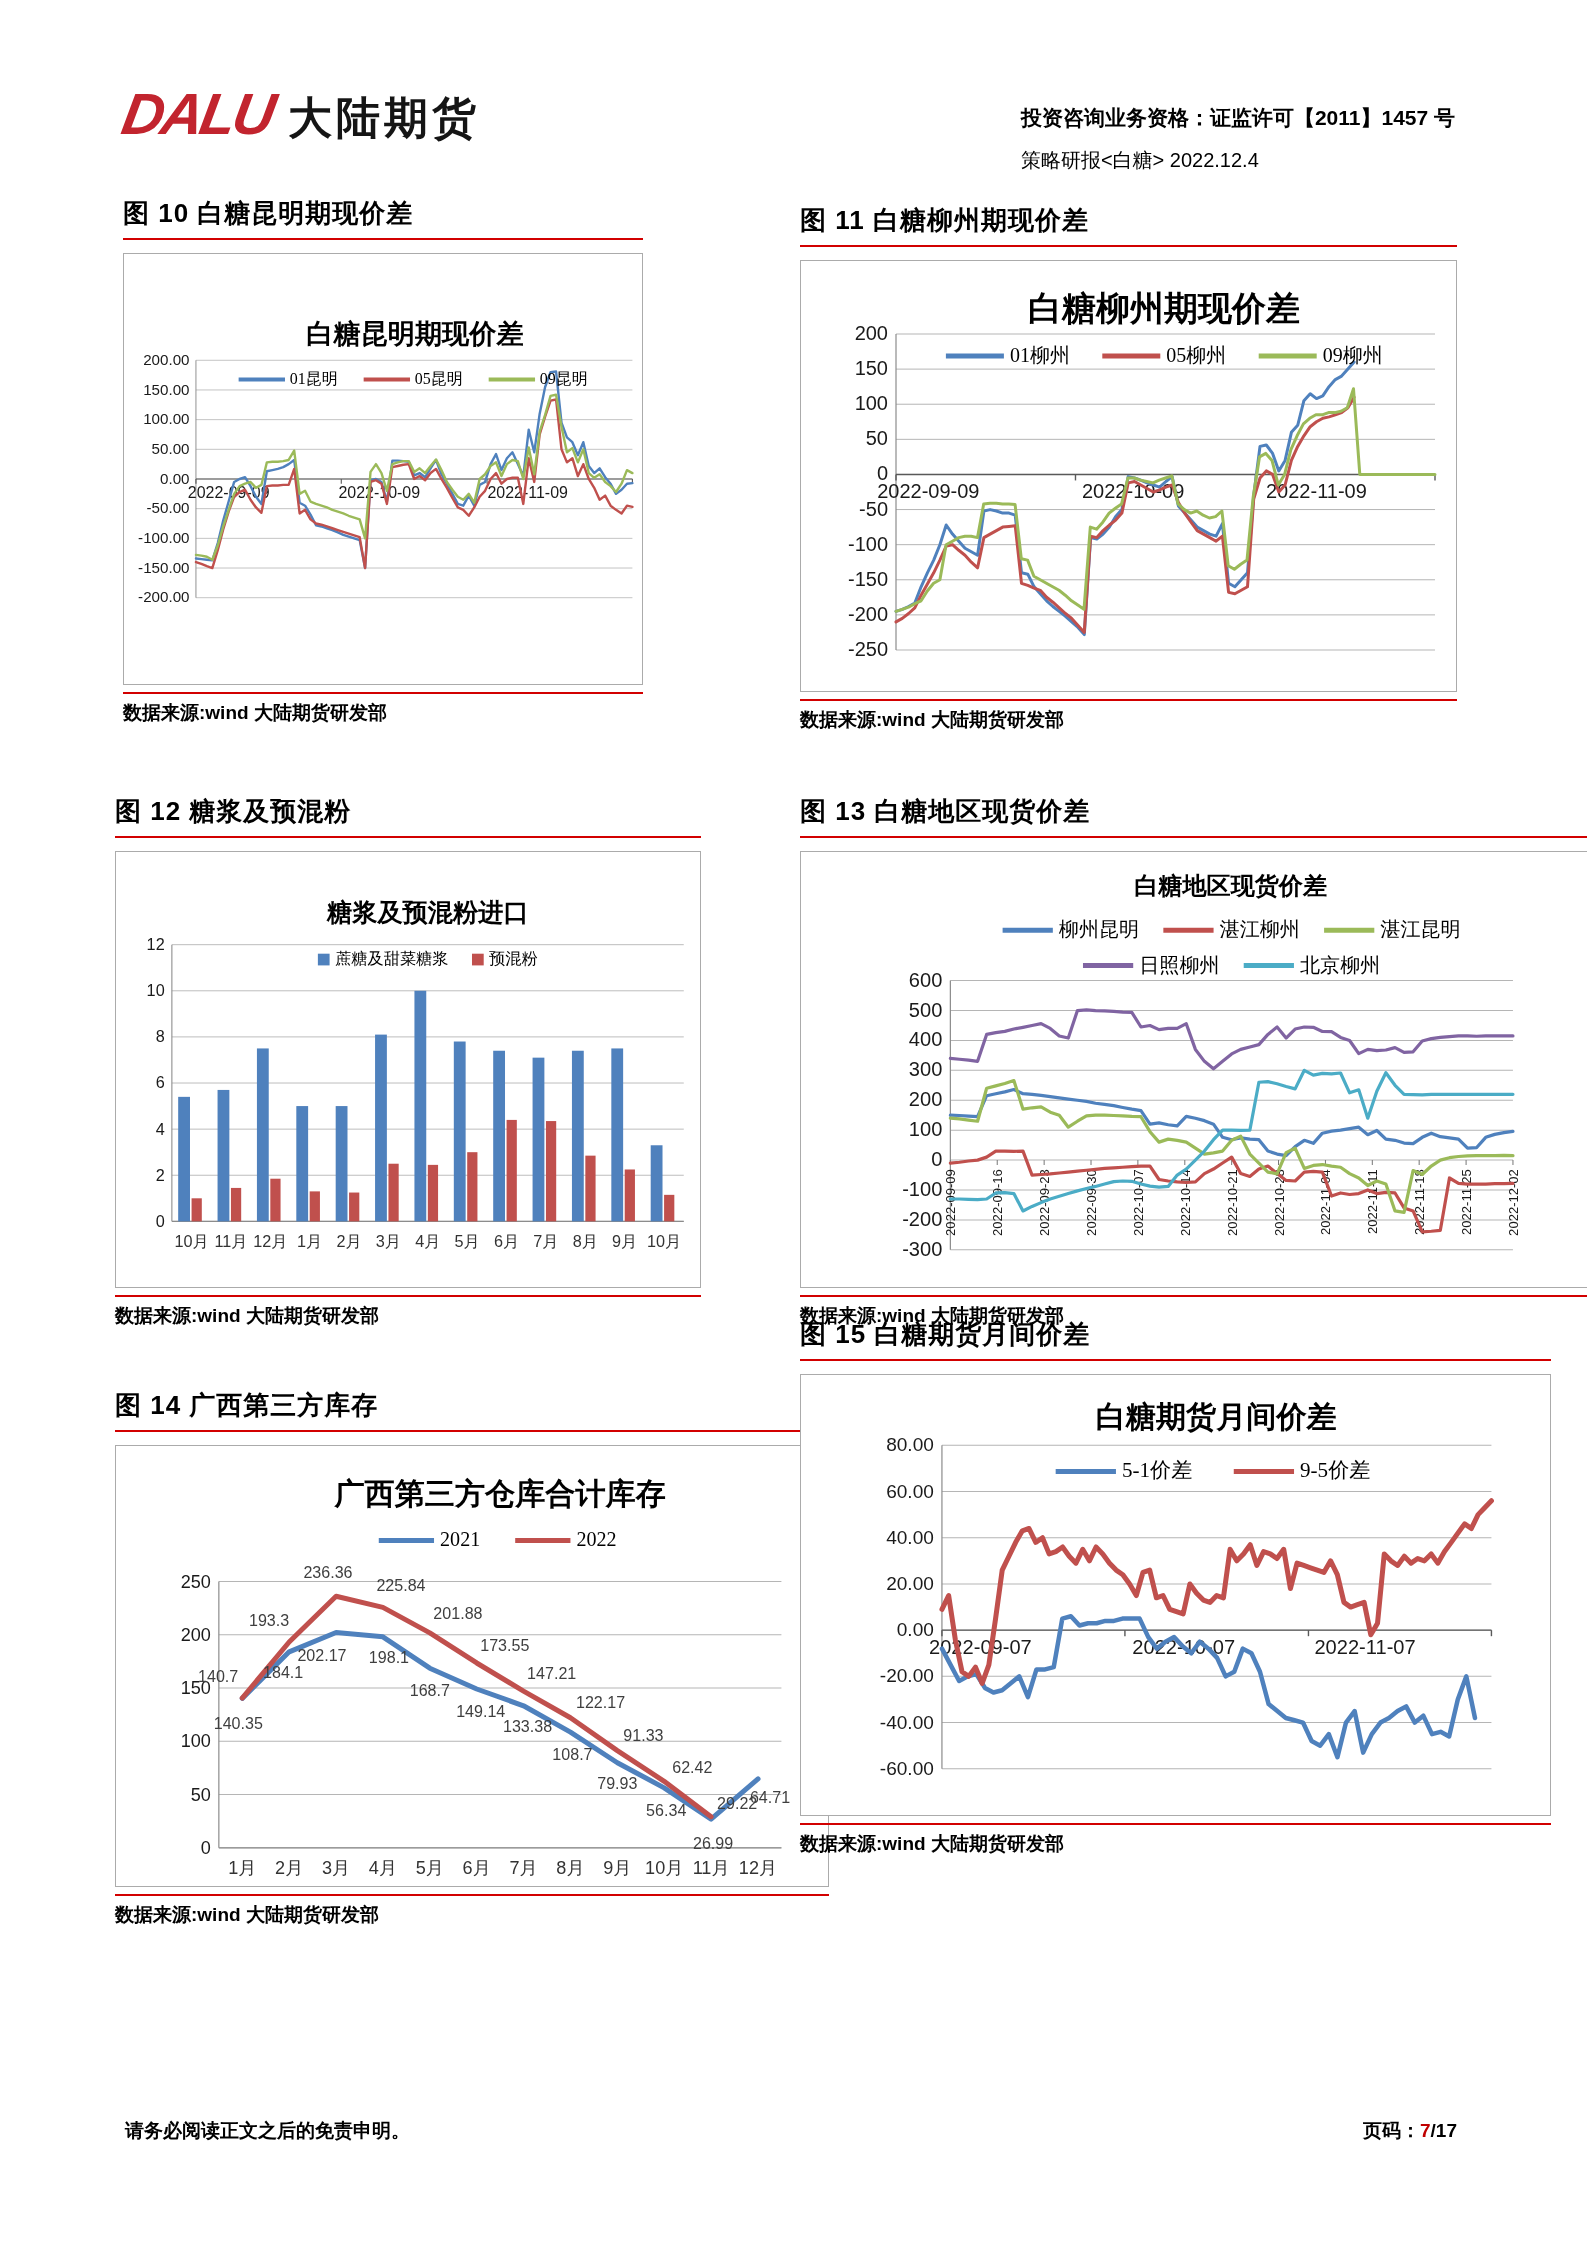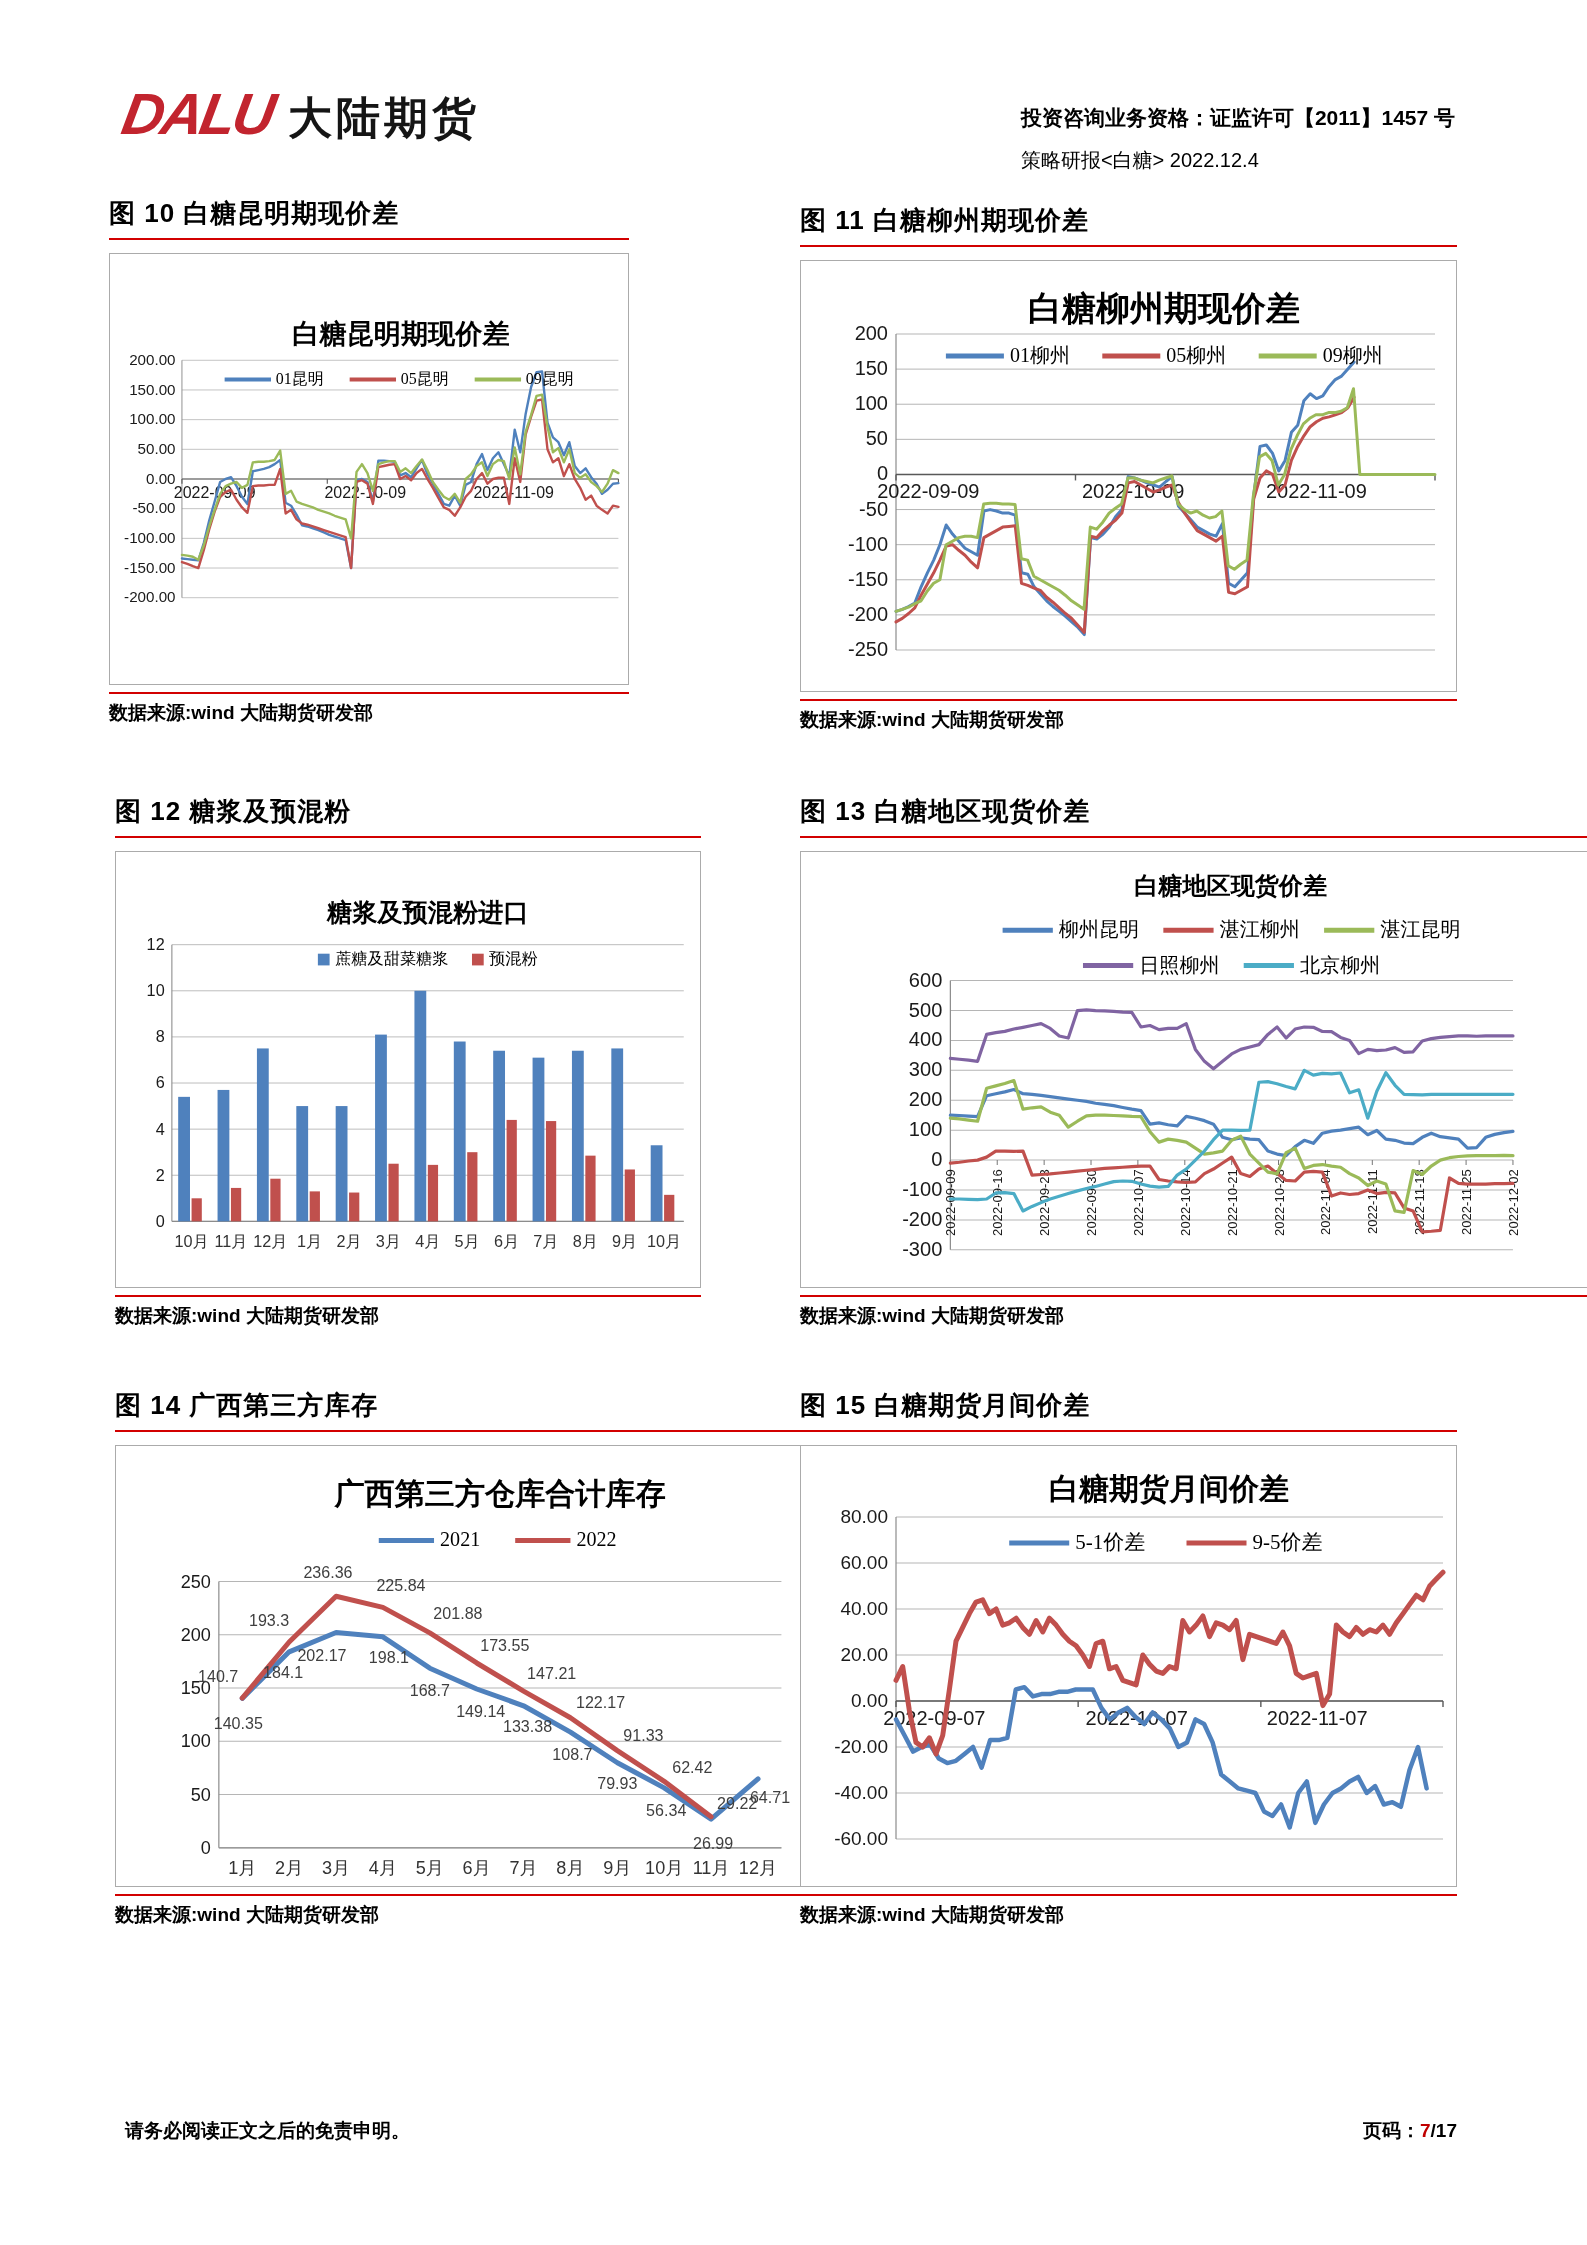--- a/index.html
+++ b/index.html
@@ -15,26 +15,26 @@
   .hmeta .l2{font-size:20px;margin-top:15px;}
   
   .sec{position:absolute;}
   .sec h2{margin:0;font-size:26px;font-weight:bold;letter-spacing:1px;
           font-family:"Liberation Sans",sans-serif;}
   .rule{height:2px;background:#d20000;margin-top:7px;}
   .chartbox{margin-top:13px;border:1px solid #ababab;background:#fff;}
   .chartbox svg{display:block;width:100%;height:100%;}
   .h430{height:430px;} .h435{height:435px;} .h440{height:440px;}
   .source{margin-top:6px;font-size:19px;font-weight:600;}
-  #s10{left:101px;top:196px;width:520px;padding-left:8px;}
+  #s10{left:115px;top:196px;width:520px;padding-left:8px;}
   #s11{left:800px;top:203px;width:657px;}
   #s12{left:115px;top:794px;width:586px;}
   #s13{left:800px;top:794px;width:794px;}
   #s14{left:115px;top:1388px;width:714px;}
-  #s15{left:800px;top:1388px;width:657px;}
+  #s15{left:800px;top:1317px;width:751px;}
   
   .foot-l{position:absolute;left:125px;top:2118px;font-size:19px;font-weight:700;}
   .foot-r{position:absolute;right:130px;top:2118px;font-size:19px;font-weight:700;}
   .foot-r .pg{color:#c00000;}
 </style>
 </head>
 <body>
 
 <div class="page">
 

